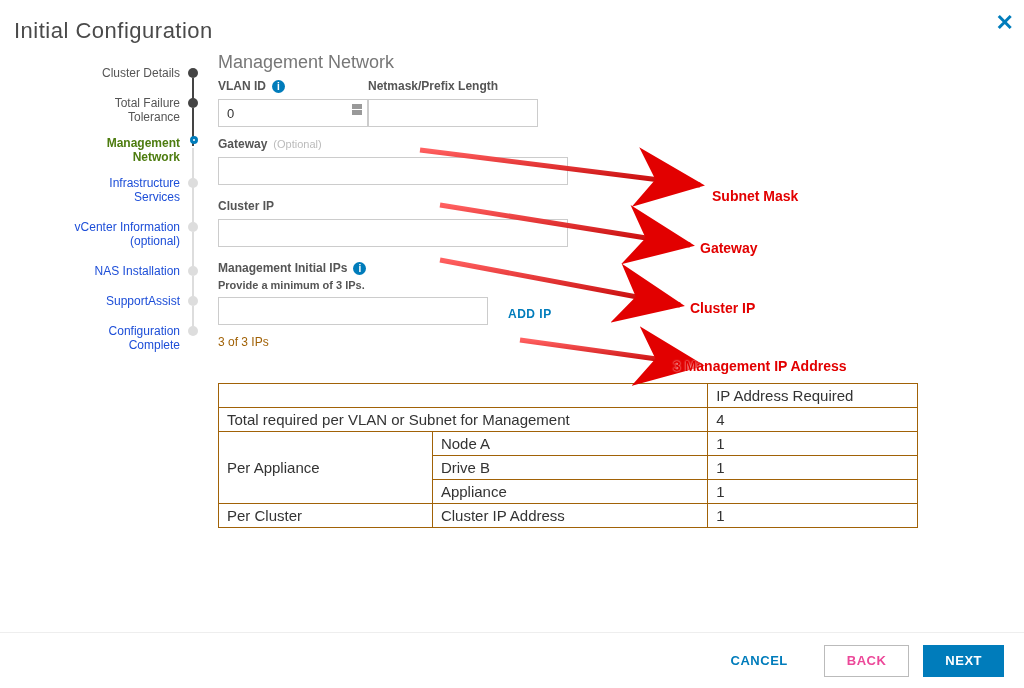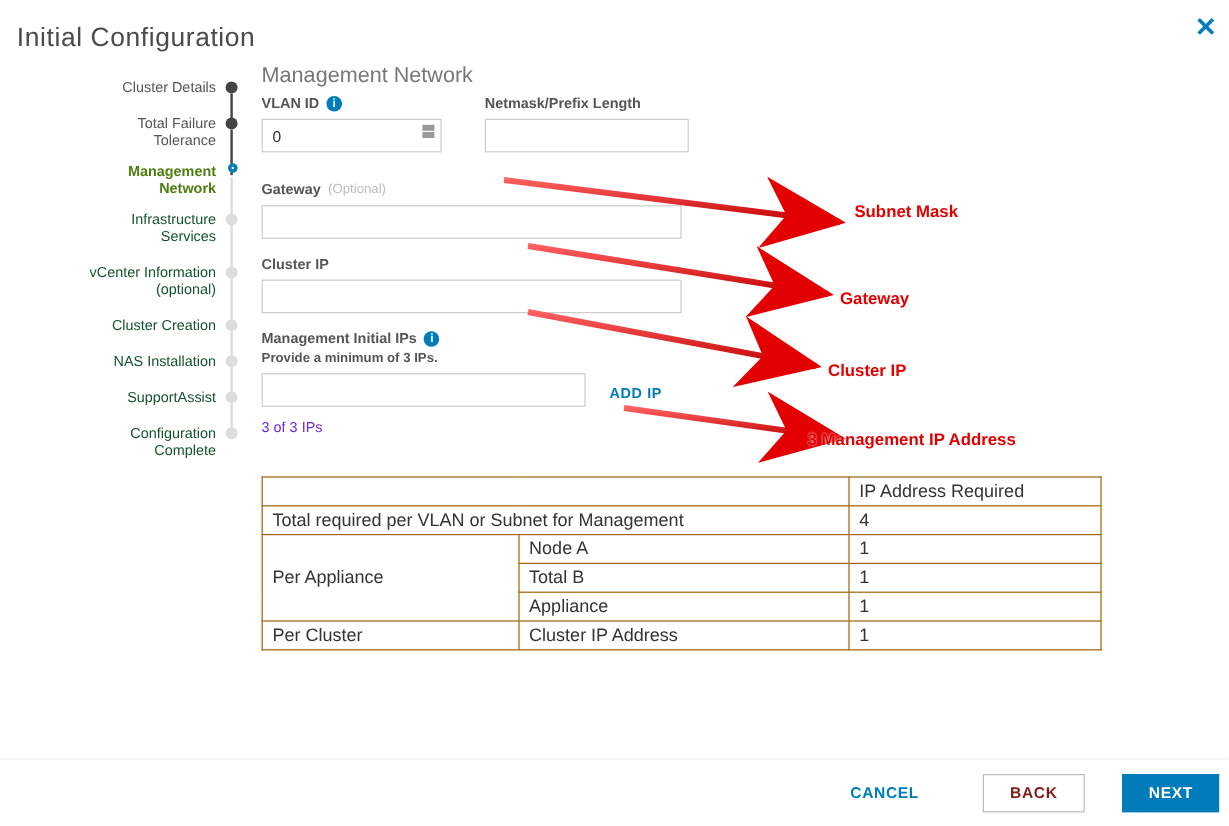--- a/index.html
+++ b/index.html
@@ -3,58 +3,58 @@
 <meta charset="utf-8">
 <style>
   * { box-sizing: border-box; margin: 0; padding: 0; }
   html, body { width: 1024px; height: 688px; font-family: Arial, Helvetica, sans-serif; color:#333; background:#fff; }
   .page { width:1024px; height:688px; position:relative; }
   .title { position:absolute; top:18px; left:14px; font-size:22px; color:#4a4a4a; font-weight:400; letter-spacing:0.5px; }
   .close-icon { position:absolute; top:10px; right:10px; color:#007CBB; font-size:22px; font-weight:bold; cursor:pointer; }
   .content { position:absolute; top:52px; left:0; right:0; bottom:58px; }
   
   .stepper { position:absolute; top:10px; left:8px; width:190px; }
-  .step { position:relative; padding:4px 18px 4px 0; min-height:30px; text-align:right; font-size:12px; color:#14532d; }
+  .step { position:relative; padding:4px 18px 4px 0; min-height:30px; text-align:right; font-size:12px; color:#1d4ed8; }
   .step.done { color:#555; }
   .step.active { color:#4d7c0f; font-weight:600; }
   .step .dot { position:absolute; right:0; top:6px; width:10px; height:10px; border-radius:50%; background:#ddd; }
   .step.done .dot { background:#444; }
   .step.active .dot { background:#fff; border:3px solid #007CBB; width:8px; height:8px; top:4px; }
   .step .line { position:absolute; right:4px; top:16px; width:2px; height:28px; background:#ddd; }
   .step.done .line { background:#444; }
   .step:last-child .line { display:none; }
   .two-line { line-height:1.2; }
   
   .main { position:absolute; top:0; left:218px; width:790px; }
   .section-title { font-size:18px; color:#777; font-weight:400; margin-bottom:6px; }
   .section-desc { font-size:12px; color:#888; margin-bottom:20px; }
-  .row { display:flex; gap:36px; margin-bottom:24px; }
+  .row { display:flex; margin-bottom:10px; }
   .field { display:flex; flex-direction:column; }
   .label { font-size:12px; color:#555; font-weight:600; margin-bottom:6px; display:flex; align-items:center; gap:6px; }
   .optional { font-weight:400; color:#bbb; font-size:11px; }
   .info-icon { width:13px; height:13px; border-radius:50%; background:#007CBB; color:#fff; font-size:10px; line-height:13px; text-align:center; display:inline-block; }
   input.text { height:28px; border:1px solid #ccc; padding:0 8px; font-size:13px; color:#333; background:#fff; }
   .vlan { width:150px; }
   .netmask { width:170px; }
   .wide { width:350px; }
   .ips-desc { font-size:11px; color:#555; font-weight:600; margin-top:-2px; margin-bottom:6px; }
   .add-ip { color:#007CBB; font-size:12px; font-weight:700; letter-spacing:0.5px; margin-left:290px; margin-top:-22px; cursor:pointer; }
-  .count { font-size:12px; color:#6d28d9; margin-top:14px; }
+  .count { font-size:12px; color:#a16207; margin-top:14px; }
   .stepper-spinner { position:absolute; right:6px; top:5px; display:flex; flex-direction:column; gap:1px; }
   .stepper-spinner span { width:10px; height:5px; background:#999; display:block; }
   .field-wrap { position:relative; width:150px; }
   
   table.req { border-collapse:collapse; margin-top:34px; width:700px; }
   table.req td, table.req th { border:1px solid #a16207; padding:3px 8px; font-size:15px; text-align:left; vertical-align:top; }
   table.req th { font-weight:400; }
   
-  .bottom-bar { position:absolute; bottom:0; left:0; right:0; height:56px; border-top:1px solid #eee; display:flex; align-items:center; justify-content:flex-end; gap:31px; padding-right:8px; }
+  .bottom-bar { position:absolute; bottom:0; left:0; right:0; height:56px; border-top:1px solid #eee; display:flex; align-items:center; justify-content:flex-end; gap:14px; padding-right:20px; }
   .btn { height:32px; padding:0 22px; font-size:13px; font-weight:600; letter-spacing:0.5px; cursor:pointer; }
   .btn-cancel { color:#007CBB; background:#fff; border:none; }
-  .btn-back { color:#7f1d1d; background:#fff; border:1px solid #bbb; }
+  .btn-back { color:#ec4899; background:#fff; border:1px solid #bbb; }
   .btn-next { color:#fff; background:#007CBB; border:none; }
   
   .anno-layer { position:absolute; top:0; left:0; width:1024px; height:630px; pointer-events:none; }
   .anno-text { position:absolute; color:#e20000; font-weight:700; font-size:14px; text-shadow:0 0 2px #fff; }
 </style>
 </head>
 <body>
 
 <div class="page">
   <div class="title">Initial Configuration</div>
@@ -65,21 +65,20 @@
     <div class="stepper">
       <div class="step done"><span class="two-line">Cluster Details</span><span class="dot"></span><span class="line"></span></div>
       <div class="step done two-line" style="height:40px;"><span style="white-space:pre-line;">Total Failure
 Tolerance</span><span class="dot"></span><span class="line" style="height:38px;"></span></div>
       <div class="step active two-line" style="height:40px;"><span style="white-space:pre-line;">Management
 Network</span><span class="dot"></span><span class="line" style="height:42px;"></span></div>
       <div class="step two-line" style="height:44px;"><span style="white-space:pre-line;">Infrastructure
 Services</span><span class="dot"></span><span class="line" style="height:42px;"></span></div>
       <div class="step two-line" style="height:44px;"><span style="white-space:pre-line;">vCenter Information
 (optional)</span><span class="dot"></span><span class="line" style="height:36px;"></span></div>
-      <div class="step"><span>Cluster Creation</span><span class="dot"></span><span class="line"></span></div>
       <div class="step"><span>NAS Installation</span><span class="dot"></span><span class="line"></span></div>
       <div class="step"><span>SupportAssist</span><span class="dot"></span><span class="line"></span></div>
       <div class="step two-line" style="height:40px;"><span style="white-space:pre-line;">Configuration
 Complete</span><span class="dot"></span></div>
     </div>
 
     <div class="main">
       <div class="section-title">Management Network</div>
 
       <div class="row">
@@ -139,21 +138,21 @@
         <tr>
           <td colspan="2">Total required per VLAN or Subnet for Management</td>
           <td>4</td>
         </tr>
         <tr>
           <td rowspan="3" style="vertical-align:middle;">Per Appliance</td>
           <td>Node A</td>
           <td>1</td>
         </tr>
         <tr>
-          <td>Total B</td>
+          <td>Drive B</td>
           <td>1</td>
         </tr>
         <tr>
           <td>Appliance</td>
           <td>1</td>
         </tr>
         <tr>
           <td>Per Cluster</td>
           <td>Cluster IP Address</td>
           <td>1</td>
@@ -171,21 +170,21 @@
       <linearGradient id="shine" x1="0" y1="0" x2="0" y2="1">
         <stop offset="0" stop-color="#ff6060"></stop>
           <stop offset="1" stop-color="#c00000"></stop>
       </linearGradient>
     </defs>
     <line x1="420" y1="150" x2="700" y2="185" stroke="url(#shine)" stroke-width="5" marker-end="url(#ah)"></line>
     <line x1="440" y1="205" x2="690" y2="245" stroke="url(#shine)" stroke-width="5" marker-end="url(#ah)"></line>
     <line x1="440" y1="260" x2="680" y2="305" stroke="url(#shine)" stroke-width="5" marker-end="url(#ah)"></line>
     <line x1="520" y1="340" x2="700" y2="365" stroke="url(#shine)" stroke-width="5" marker-end="url(#ah)"></line>
   </svg>
-  <div class="anno-text" style="top:168px; left:712px;">Subnet Mask</div>
+  <div class="anno-text" style="top:188px; left:712px;">Subnet Mask</div>
   <div class="anno-text" style="top:240px; left:700px;">Gateway</div>
   <div class="anno-text" style="top:300px; left:690px;">Cluster IP</div>
   <div class="anno-text" style="top:358px; left:673px;">3  Management IP Address</div>
 
   <div class="bottom-bar">
     <button class="btn btn-cancel">CANCEL</button>
     <button class="btn btn-back">BACK</button>
     <button class="btn btn-next">NEXT</button>
   </div>
 </div>

